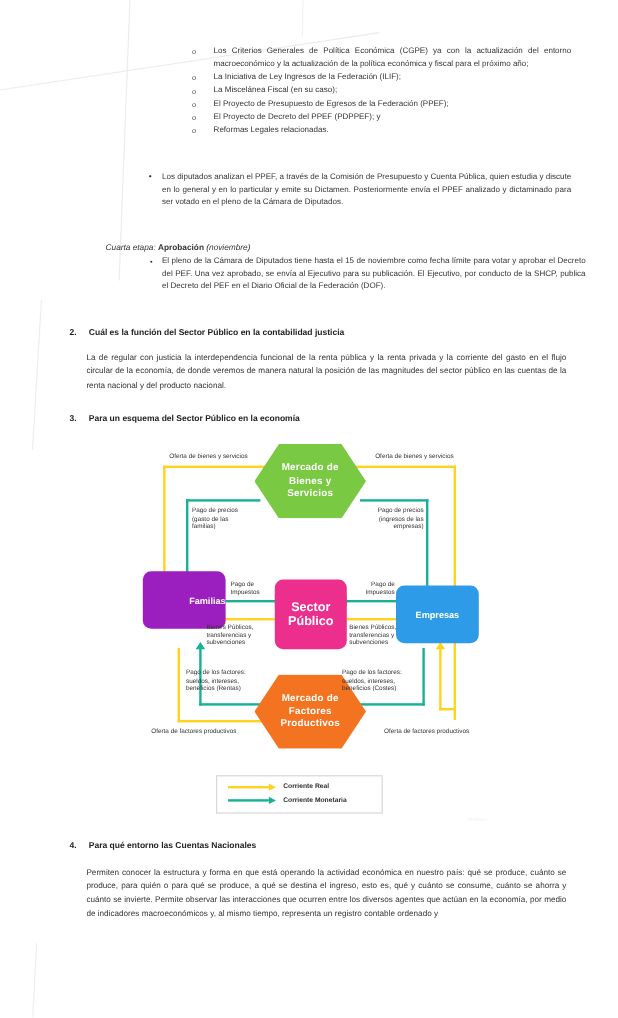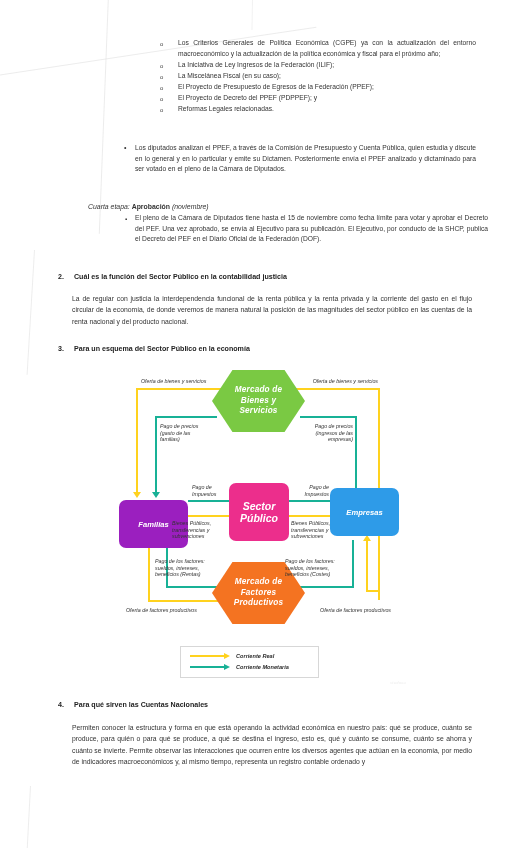--- a/index.html
+++ b/index.html
@@ -81,21 +81,21 @@
   }
   .qhead .num{position:absolute;left:6px;top:0;}
   .para{
     font-size:6.8px;
     line-height:11.4px;
     text-align:justify;
     color:#333;
   }
 
   
-  .diagram{position:relative;width:414px;height:300px;font-style:italic;}
+  .diagram{position:relative;width:414px;height:300px;}
 
   .hex{
     position:absolute;
     display:flex;align-items:center;justify-content:center;
     text-align:center;
     color:#fff;font-weight:bold;
     -webkit-clip-path:polygon(22% 0,78% 0,100% 50%,78% 100%,22% 100%,0 50%);
     clip-path:polygon(22% 0,78% 0,100% 50%,78% 100%,22% 100%,0 50%);
     line-height:10.5px;
     letter-spacing:.2px;
@@ -273,21 +273,21 @@
       <div class="ln g" style="left:352px;top:168px;width:1.8px;height:48px;"></div>
       <div class="ln g" style="left:290px;top:214px;width:64px;height:1.8px;"></div>
       <div class="arw gl" style="left:285px;top:211px;"></div>
 
       <div class="hex" id="n-mb" style="left: 212px; top: -2px; width: 93px; height: 62px; font-size: 8.2px; background: rgb(122, 201, 67);">
         <span style="white-space:pre-line;">Mercado de
 Bienes y
 Servicios</span>
       </div>
 
-      <div class="rect" id="n-fa" style="left: 119px; top: 128px; width: 69px; height: 48px; font-size: 7.6px; background: rgb(155, 31, 191);">
+      <div class="rect" id="n-fa" style="left: 119px; top: 104px; width: 69px; height: 48px; font-size: 7.6px; background: rgb(155, 31, 191); justify-content: flex-end;">
         <span style="white-space:pre-line;">Familias</span>
       </div>
 
       <div class="rect" id="n-sp" style="left: 229px; top: 111px; width: 60px; height: 58px; font-size: 10.5px; line-height: 12.5px; background: rgb(236, 46, 140); text-align: center;">
         <span style="white-space:pre-line;">Sector
 Público</span>
       </div>
 
       <div class="rect" id="n-em" style="left: 330px; top: 116px; width: 69px; height: 48px; font-size: 7.6px; background: rgb(46, 155, 232);">
         <span style="white-space:pre-line;">Empresas</span>
@@ -343,19 +343,19 @@
           <div class="ltxt">Corriente Monetaria</div>
         </div>
       </div>
 
       <div class="watermark" style="left:390px;top:308px;">studocu</div>
     </div>
 
     <div style="position:absolute;left:52px;top:700px;width:420px;">
       <div class="qhead">
         <span class="num">4.</span>
-        <span>Para qué sirven las Cuentas Nacionales</span>
+        <span>Para qué entorno las Cuentas Nacionales</span>
       </div>
       <div class="para" style="margin-top:11px;margin-left:20px;width:400px;">Permiten conocer la estructura y forma en que está operando la actividad económica en nuestro país: qué se produce, cuánto se produce, para quién o para qué se produce, a qué se destina el ingreso, esto es, qué y cuánto se consume, cuánto se ahorra y cuánto se invierte. Permite observar las interacciones que ocurren entre los diversos agentes que actúan en la economía, por medio de indicadores macroeconómicos y, al mismo tiempo, representa un registro contable ordenado y</div>
     </div>
 
   </div>
 </div>
 
 </body></html>

